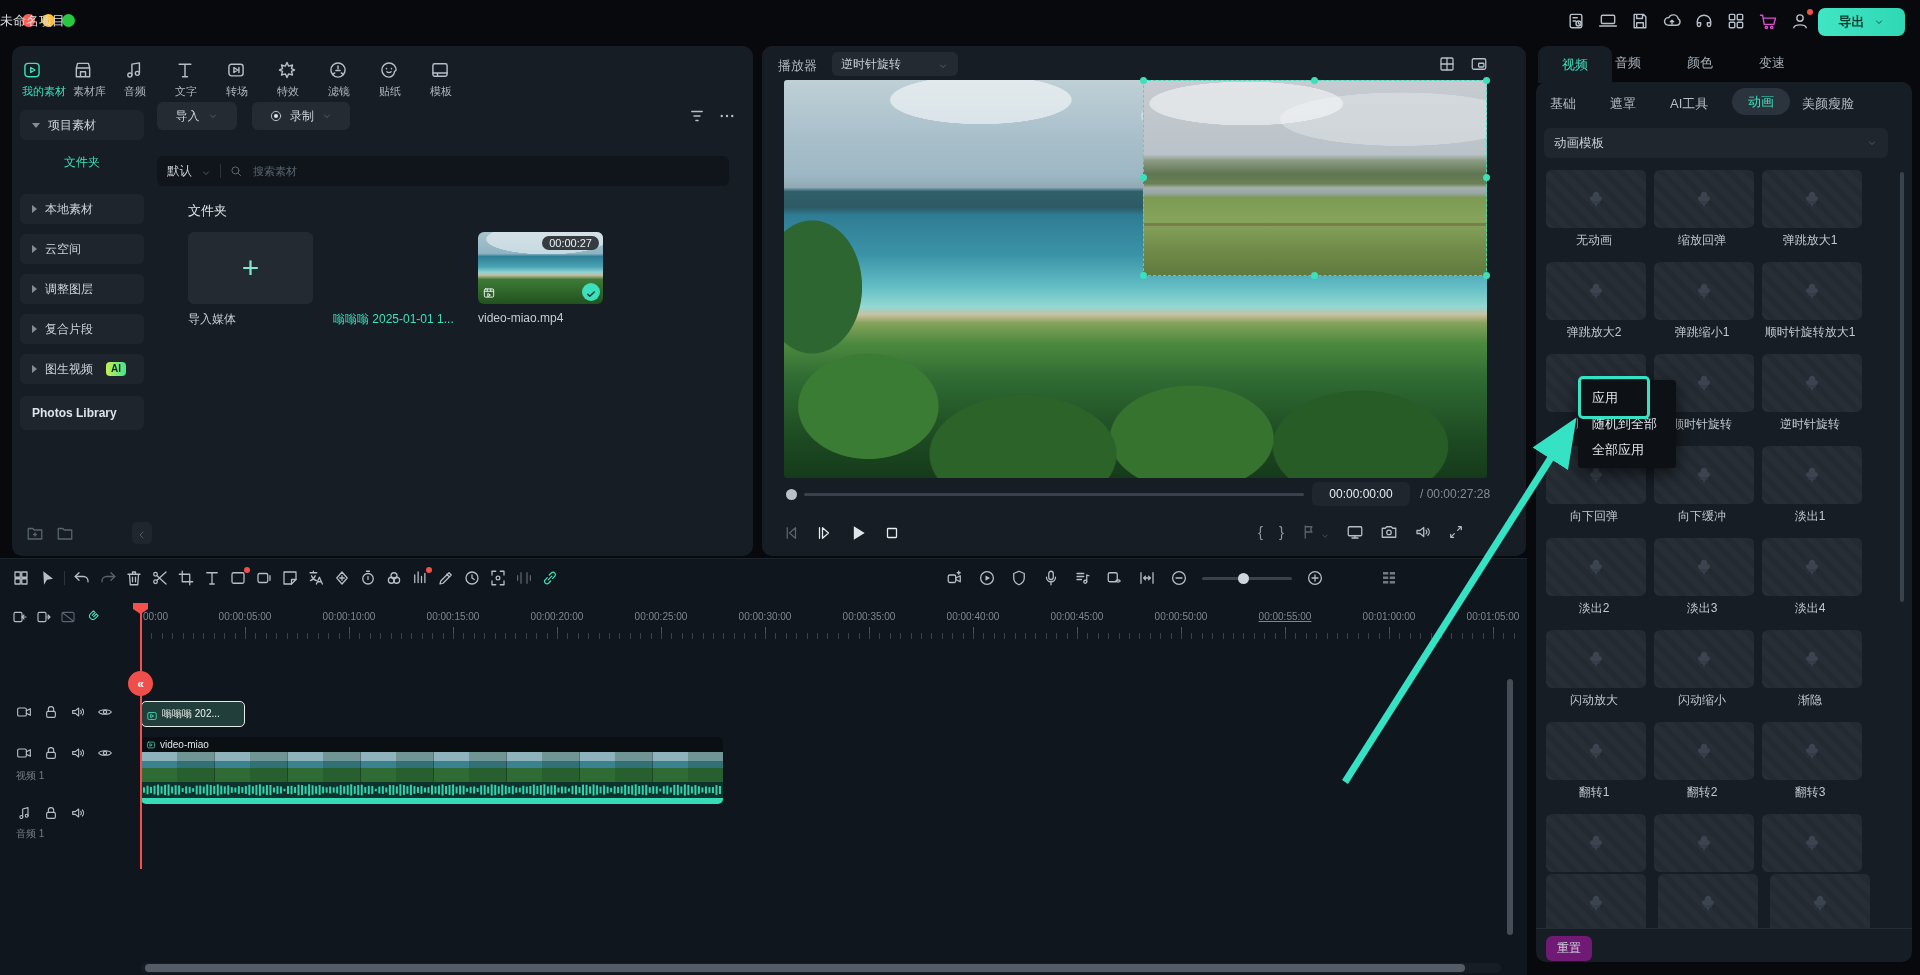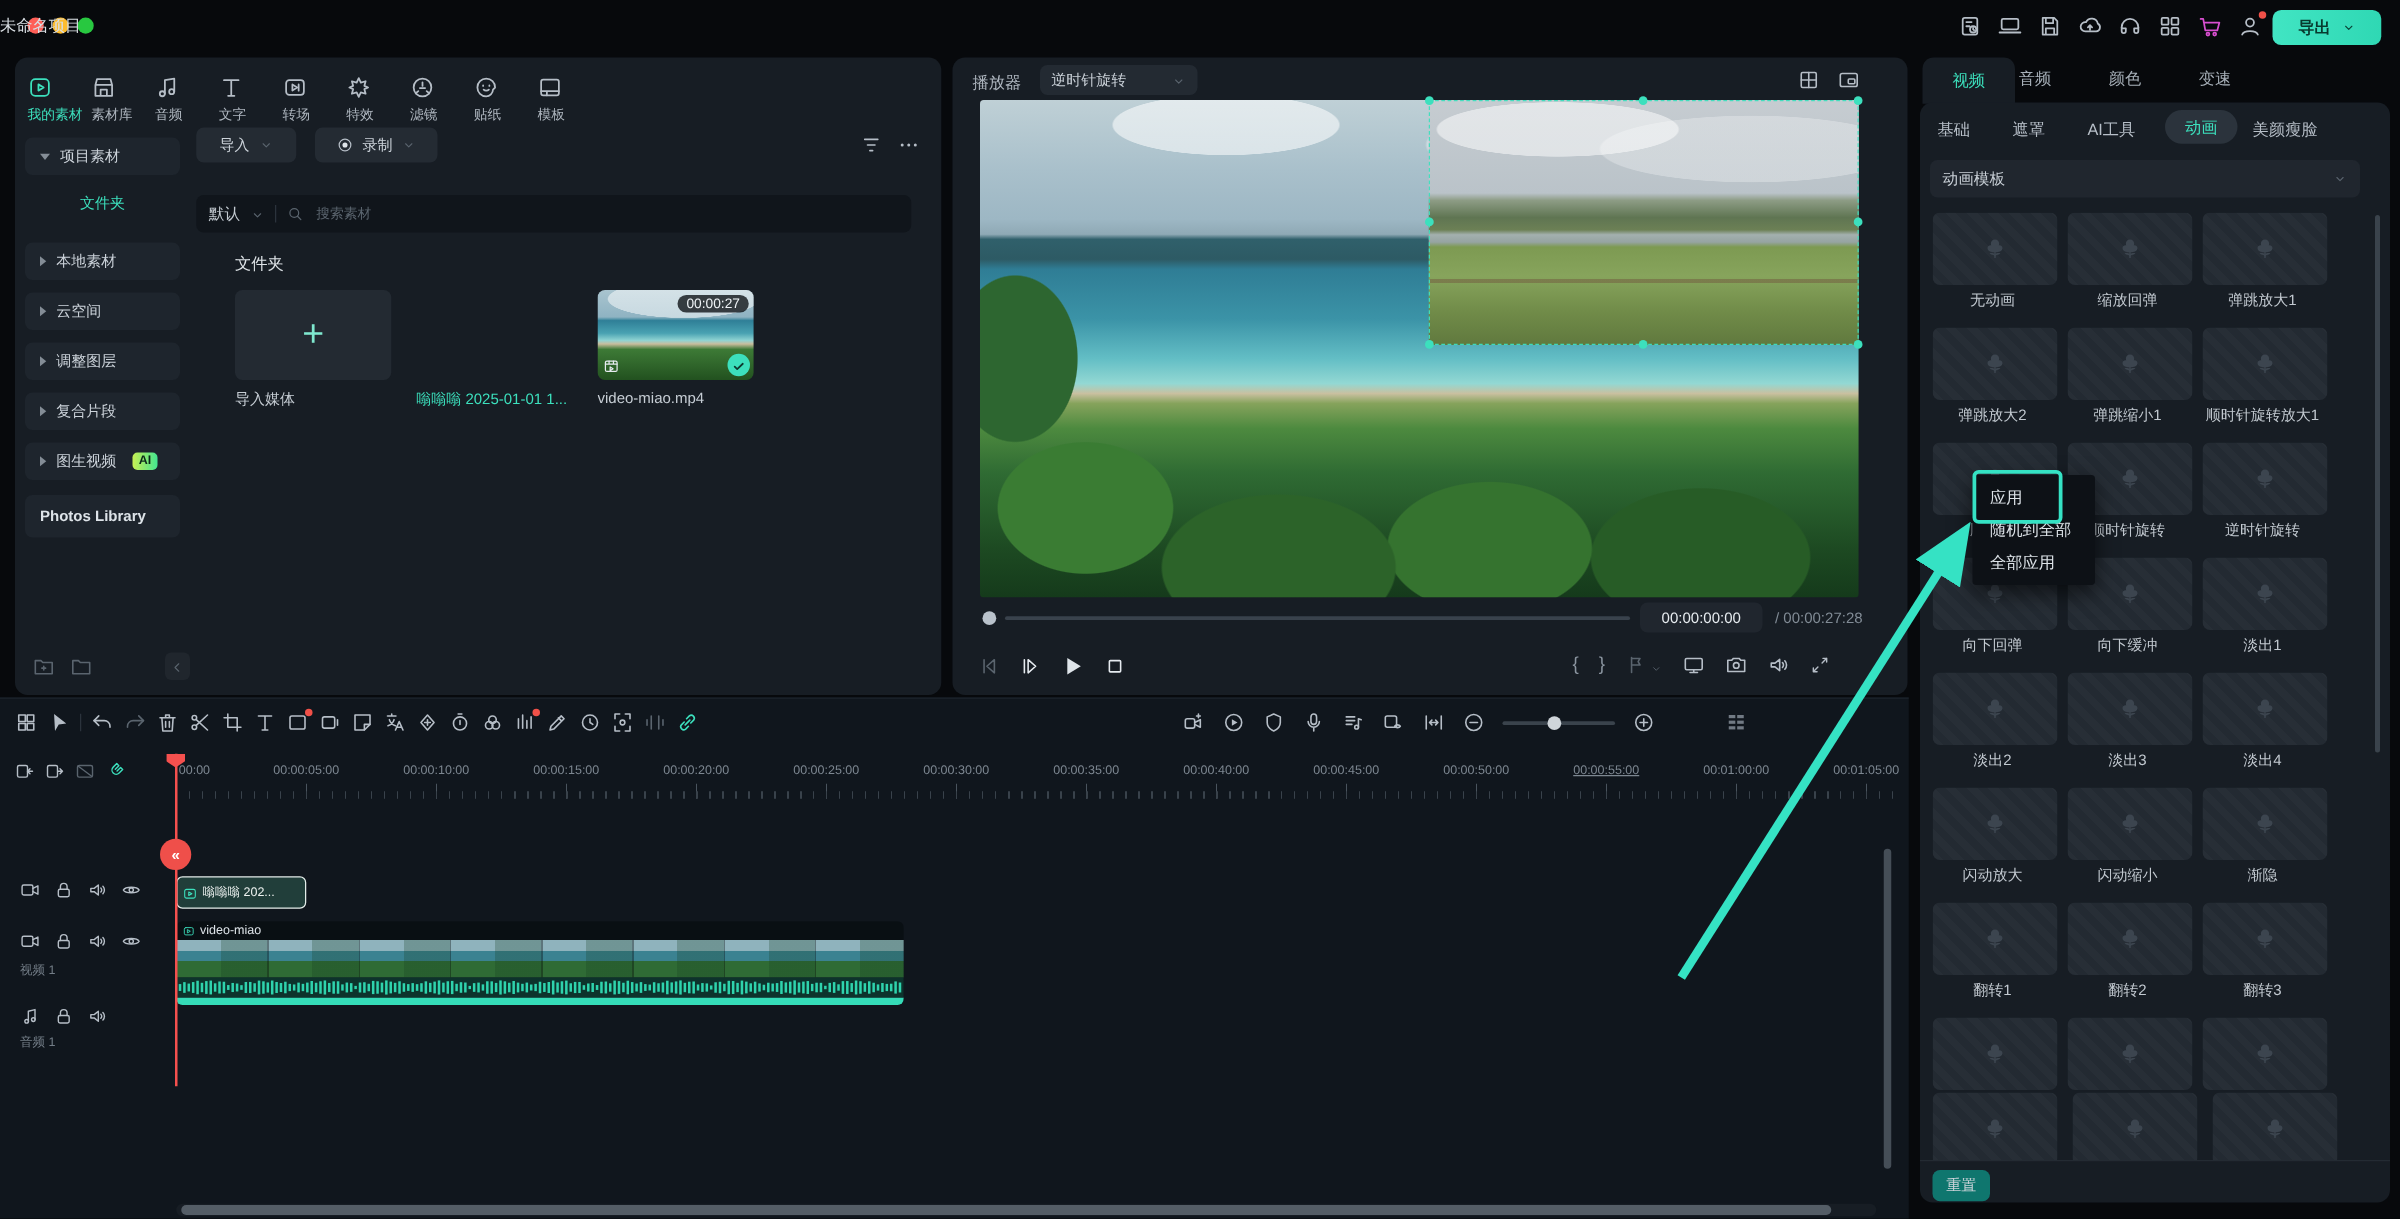--- a/index.html
+++ b/index.html
@@ -73,21 +73,21 @@
       display:flex;align-items:center;justify-content:center;font-size:13px;color:#3ce0bd;cursor:pointer}
   .drop{position:absolute;left:8px;top:46px;width:344px;height:30px;background:#20262e;border-radius:6px;display:flex;
       align-items:center;padding:0 10px;box-sizing:border-box;font-size:12.5px;color:#c9d0d7;cursor:pointer}
   .gridwrap{position:absolute;left:10px;top:88px;width:340px;height:758px;overflow:hidden}
   .presets{display:flex;flex-wrap:wrap;column-gap:12px;row-gap:14px;width:330px}
   .preset{width:96px;cursor:pointer}
   .pbox{width:100px;height:58px;background:#232a32;border-radius:6px;display:flex;align-items:center;justify-content:center;
       background-image:repeating-linear-gradient(45deg,rgba(255,255,255,.018) 0 6px,transparent 6px 12px)}
   .plabel{margin-top:4px;height:16px;line-height:16px;text-align:center;font-size:12px;color:#c2c9d0;
       white-space:nowrap;overflow:hidden;text-overflow:ellipsis}
-  .reset-btn{position:absolute;left:10px;top:854px;width:46px;height:25px;background:#0f766e;border-radius:6px;
+  .reset-btn{position:absolute;left:10px;top:854px;width:46px;height:25px;background:#701a75;border-radius:6px;
       display:flex;align-items:center;justify-content:center;font-size:12px;color:#ccd3d9;cursor:pointer}
   
   .cmenu{position:absolute;left:1578px;top:380px;width:98px;background:#0d1116;border-radius:3px;padding:5px 0;z-index:40;
       box-shadow:0 6px 18px rgba(0,0,0,.6)}
   .cmi{height:26px;line-height:26px;padding-left:14px;font-size:13px;color:#dde3e8;cursor:pointer}
   .anno-box{position:absolute;left:1578px;top:376px;width:66px;height:37px;border:3px solid #35e2c4;border-radius:5px;z-index:45;pointer-events:none}
   
   #timeline{position:absolute;left:0;top:558px;width:1527px;height:417px;background:#10161d;border-top:1px solid #1c242c}
   .rlab{position:absolute;top:0;font-size:10px;color:#7d8791;text-align:center;white-space:nowrap}
   .thead{position:absolute;display:flex;gap:11px;align-items:center}

